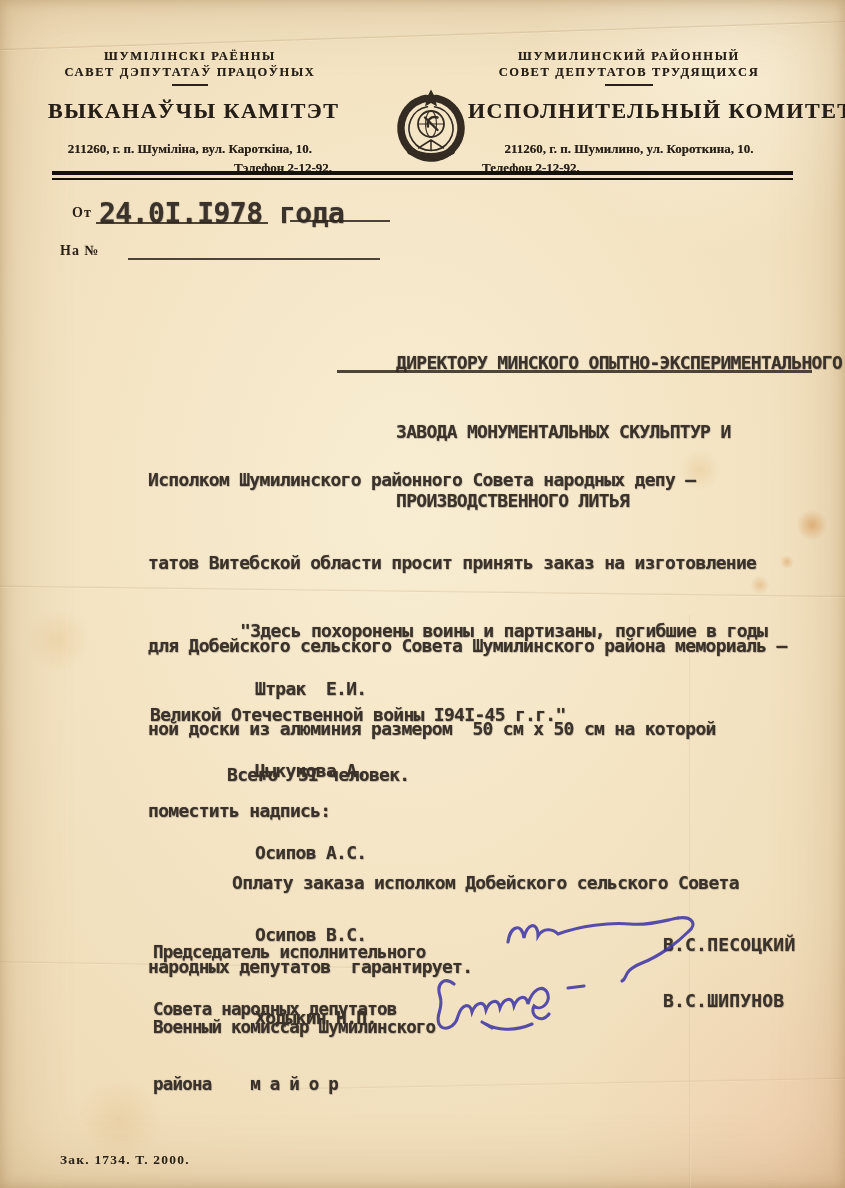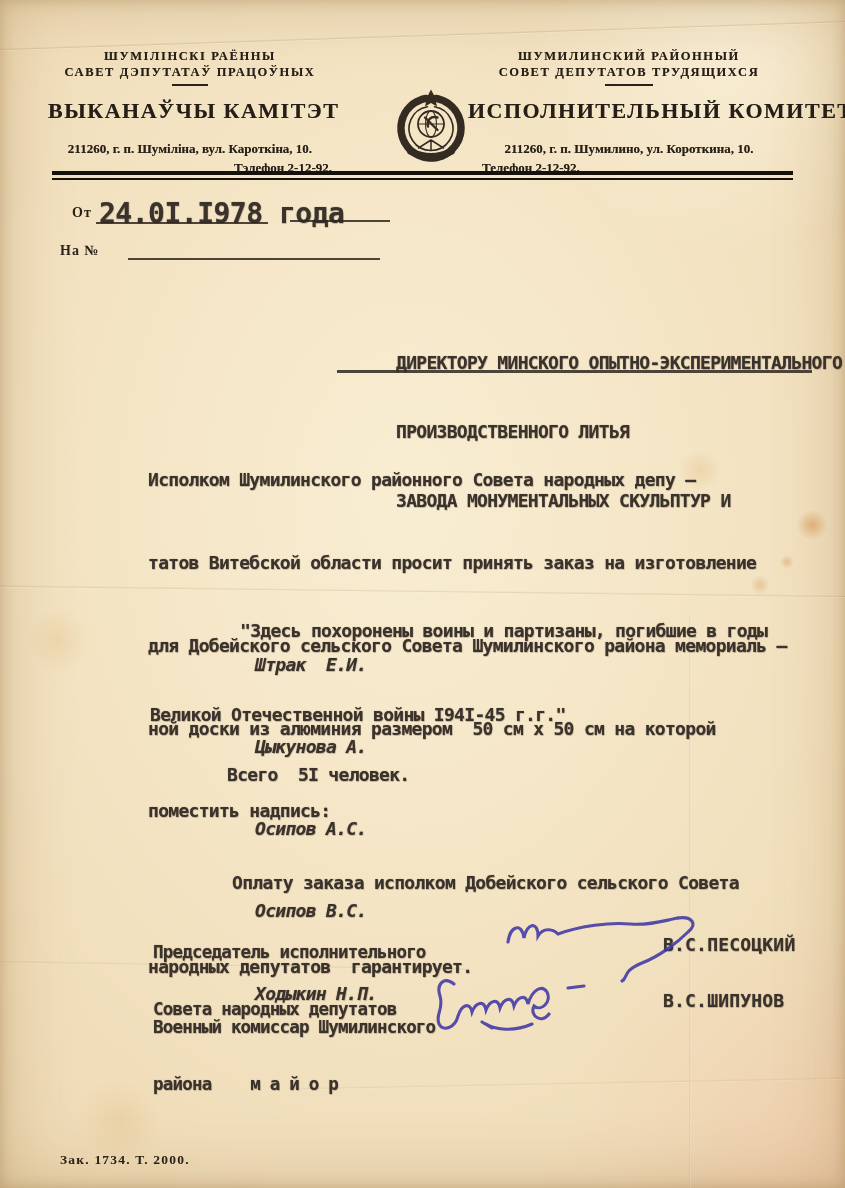--- a/index.html
+++ b/index.html
@@ -58,21 +58,21 @@
   .ul-date2{left:290px;top:220px;width:100px;}
   .ul-num{left:128px;top:258px;width:252px;}
 
   .addressee{position:absolute;left:348px;top:305px;font-size:18px;line-height:23px;margin-left:48px;}
   .ul-addressee{left:337px;top:370px;width:475px;height:3px;}
 
   .para1{position:absolute;left:148px;top:411px;font-size:18px;line-height:27.6px;}
   .para1 .line:first-child{}
   .quote{position:absolute;left:150px;top:561px;font-size:18px;line-height:28px;}
   .quote .line:first-child{margin-left:90px;}
-  .names{position:absolute;left:255px;top:596px;font-size:18px;line-height:27.4px;font-style:italic;}
+  .names{position:absolute;left:255px;top:620px;font-size:18px;line-height:27.4px;}
   .total{position:absolute;left:227px;top:764px;font-size:18px;}
   .para2{position:absolute;left:148px;top:813px;font-size:18px;line-height:28px;}
   .para2 .line:first-child{margin-left:84px;}
 
   .sig-titles{position:absolute;font-size:17.5px;line-height:19.3px;letter-spacing:-.8px;}
   .sig1-titles{left:153px;top:904px;}
   .sig2-titles{left:153px;top:979px;}
   .sig-name{position:absolute;font-size:18px;letter-spacing:.2px;}
   .sig1-name{left:663px;top:934px;}
   .sig2-name{left:663px;top:990px;}
@@ -130,22 +130,22 @@
 
   <div class="form-label" style="left:72px;top:205px;">От</div>
   <div class="typed date-value">24.0I.I978 года</div>
   <div class="uline ul-date1"></div>
   <div class="uline ul-date2"></div>
   <div class="form-label" style="left:60px;top:243px;">На  №</div>
   <div class="uline ul-num"></div>
 
   <div class="typed addressee">
     <div class="line">ДИРЕКТОРУ МИНСКОГО ОПЫТНО-ЭКСПЕРИМЕНТАЛЬНОГО</div>
+    <div class="line">ЗАВОДА МОНУМЕНТАЛЬНЫХ СКУЛЬПТУР И</div>
     <div class="line">ПРОИЗВОДСТВЕННОГО ЛИТЬЯ</div>
-    <div class="line">ЗАВОДА МОНУМЕНТАЛЬНЫХ СКУЛЬПТУР И</div>
   </div>
   <div class="uline ul-addressee"></div>
 
   <div class="typed para1">
     <div class="line">Исполком Шумилинского районного Совета народных депу –</div>
     <div class="line">татов Витебской области просит принять заказ на изготовление</div>
     <div class="line">для Добейского сельского Совета Шумилинского района мемориаль –</div>
     <div class="line">ной доски из алюминия размером  50 см х 50 см на которой</div>
     <div class="line">поместить надпись:</div>
   </div>

